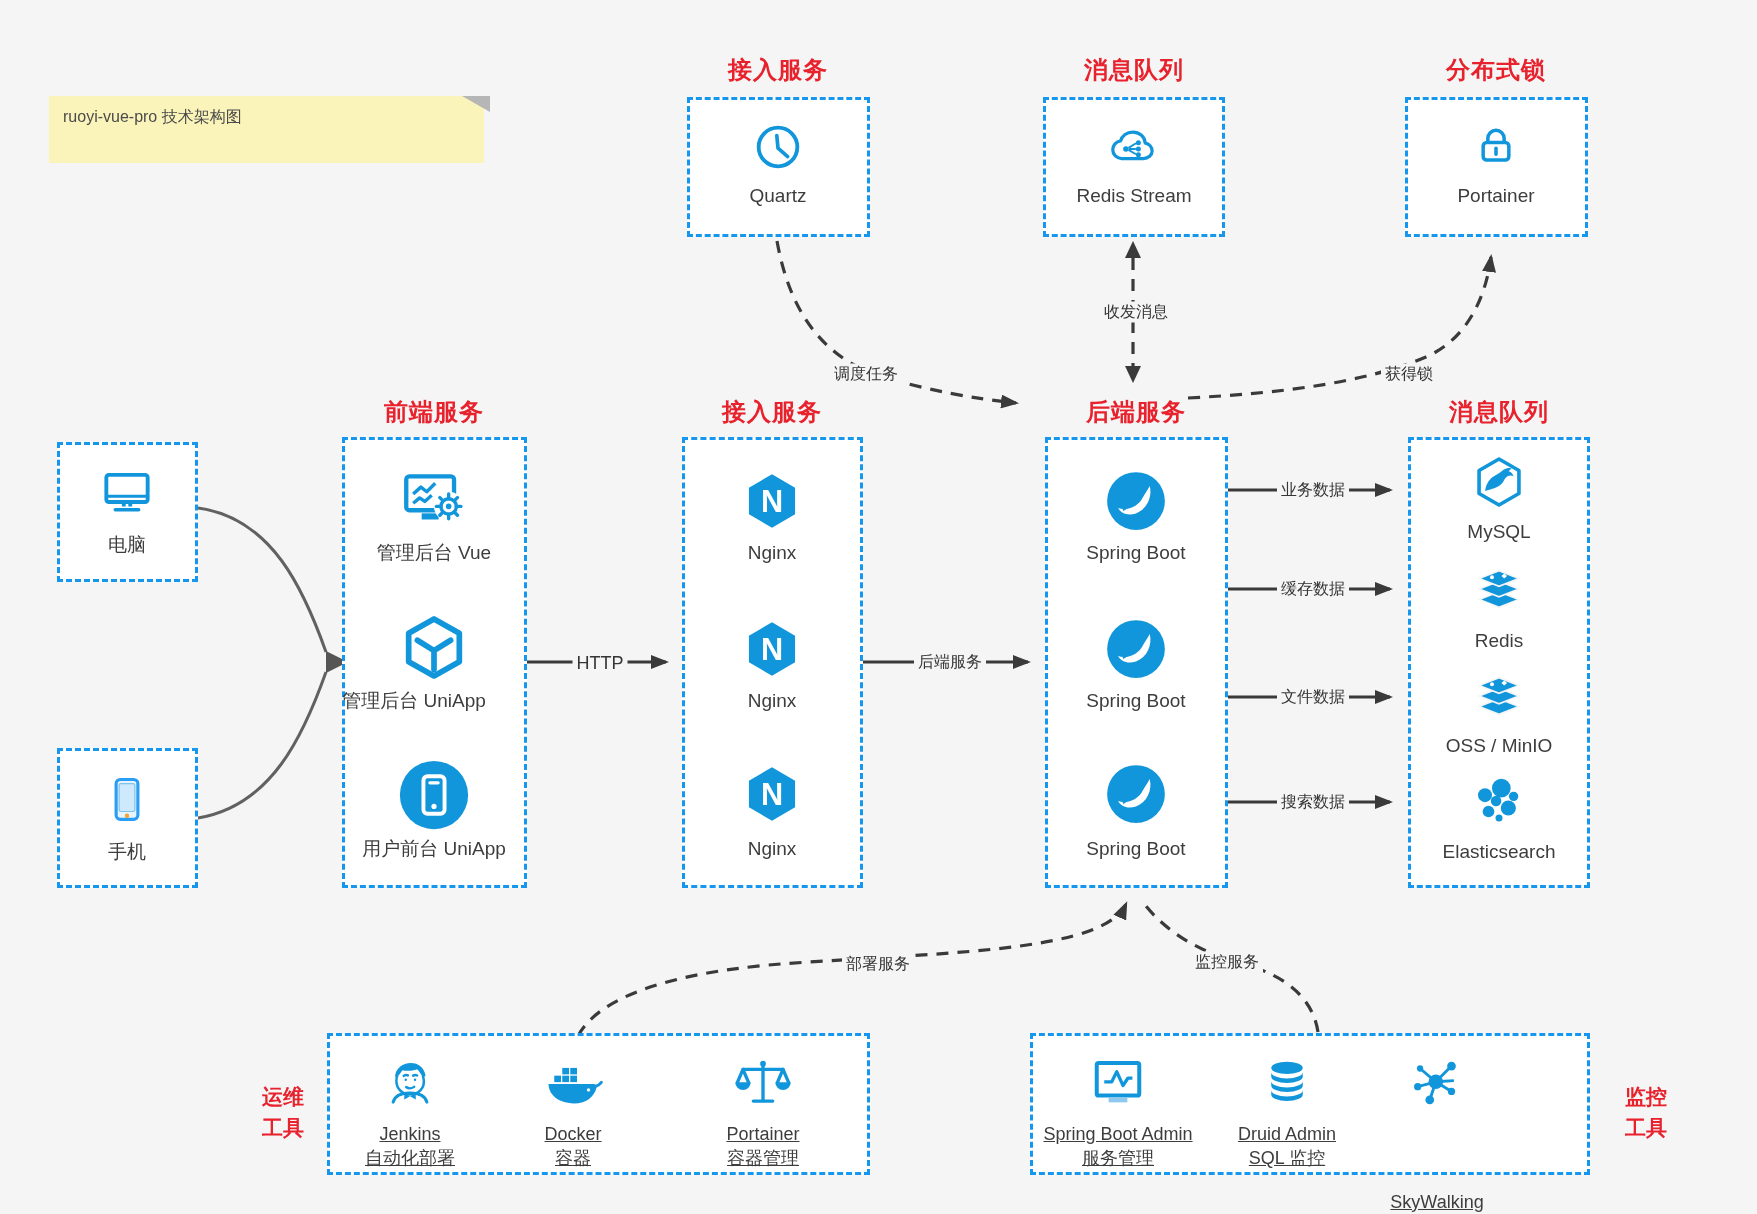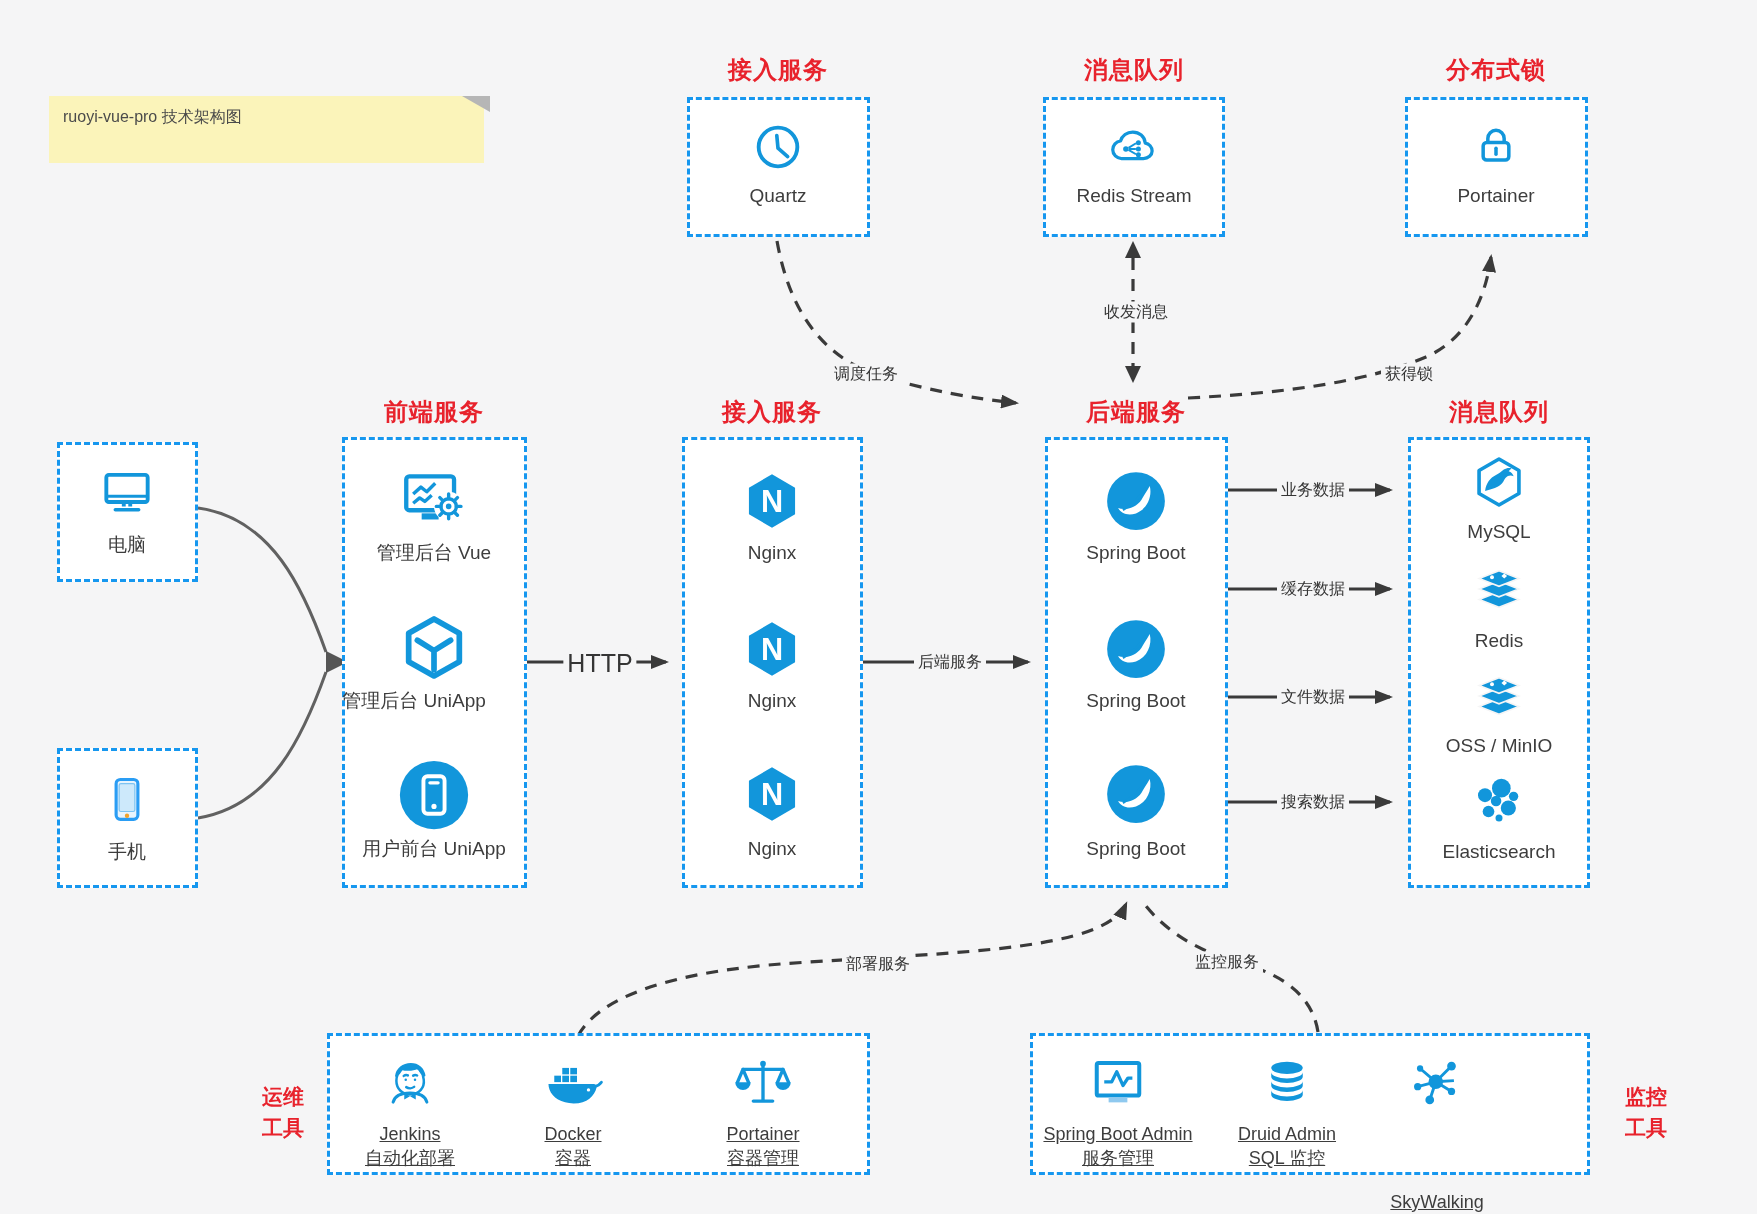--- a/index.html
+++ b/index.html
@@ -2,21 +2,21 @@
 <html><head>
 <meta charset="utf-8">
 <style>
   html,body{margin:0;padding:0;background:#f5f5f6;font-family:"Liberation Sans","DejaVu Sans",sans-serif;}
   #canvas{position:relative;width:1757px;height:1214px;background:#f5f5f6;overflow:hidden;}
   .box{position:absolute;border:3px dashed #1697ef;background:#fff;box-sizing:border-box;z-index:2;}
   .gtitle{position:absolute;transform:translateX(-50%);color:#e8222c;font-size:24px;font-weight:bold;white-space:nowrap;z-index:3;letter-spacing:1px;}
   .ilabel{position:absolute;transform:translate(-50%,-50%);color:#3d3d3d;font-size:19px;white-space:nowrap;z-index:3;text-align:center;}
   .ilabel.two{font-size:18px;line-height:24px;text-decoration:underline;}
   .elabel{position:absolute;transform:translate(-50%,-50%);color:#353535;font-size:16px;background:#f5f5f6;padding:0 4px;white-space:nowrap;z-index:4;}
-  .elabel.lat{font-size:25px;}
+  .elabel.lat{font-size:18px;}
   .sideL{position:absolute;transform:translate(-50%,-50%);color:#e8222c;font-size:21px;font-weight:bold;text-align:center;line-height:31px;z-index:3;white-space:nowrap;}
   .ic{position:absolute;transform:translate(-50%,-50%);z-index:3;}
   #wires{position:absolute;left:0;top:0;z-index:1;}
   .note{position:absolute;left:49px;top:96px;width:435px;height:67px;background:#fbf4ba;z-index:3;box-sizing:border-box;padding:9px 0 0 14px;color:#4b4b4b;font-size:16px;line-height:24px;}
   .fold{position:absolute;left:462px;top:96px;width:0;height:0;border-top:16px solid #b6b6b6;border-left:28px solid transparent;z-index:4;}
 </style>
 </head>
 <body>
 
 <div id="canvas">

